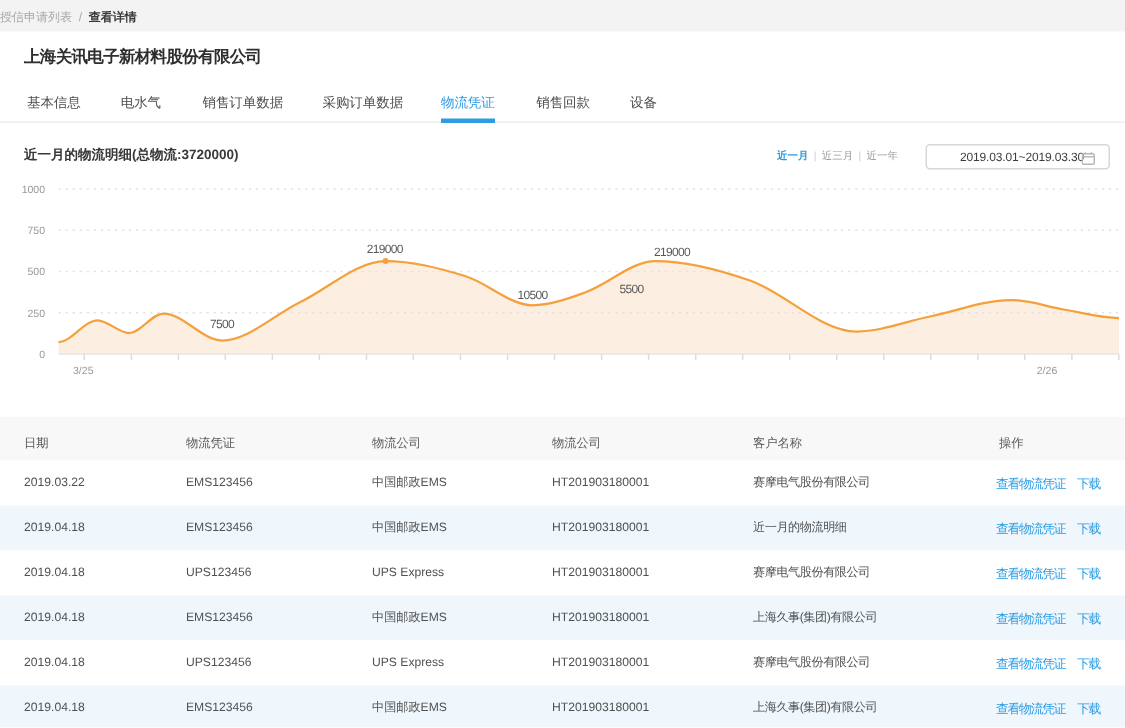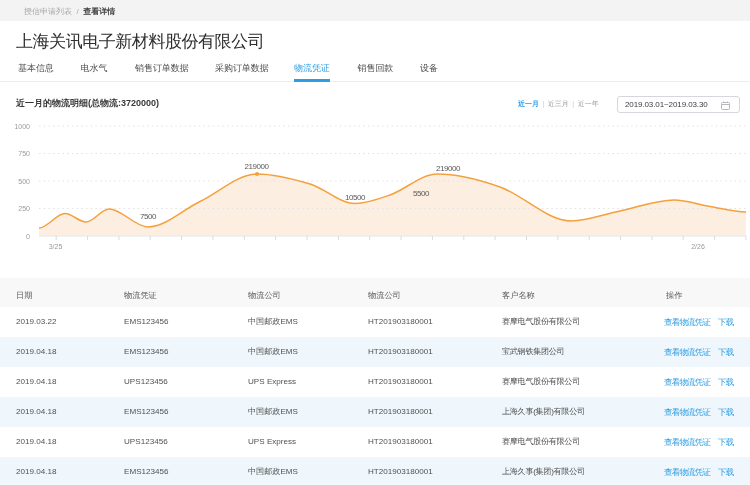--- a/index.html
+++ b/index.html
@@ -1,29 +1,29 @@
 <!DOCTYPE html>
 <html><head><meta charset="utf-8">
 <style>
 *{margin:0;padding:0;box-sizing:border-box}
 body{font-family:"Liberation Sans",sans-serif;background:#fff}
 #app{position:relative;width:750px;height:485px;overflow:hidden;background:#fff}
 .abs{position:absolute}
-#crumb{position:absolute;top:0;left:0;width:750px;height:21px;background:#f3f3f4;font-size:8px;line-height:24px;padding-left:24px;color:#a8a8a8}
+#crumb{position:absolute;top:0;left:0;width:750px;height:21px;background:#f3f3f4;font-size:8px;line-height:24px;padding-left:0;color:#a8a8a8}
 #crumb b{color:#3c3c3c;font-weight:700}
-#title{position:absolute;top:30px;left:16px;font-size:17px;font-weight:400;color:#2e2e2e;letter-spacing:-0.45px}
+#title{position:absolute;top:30px;left:16px;font-size:11px;font-weight:700;color:#2e2e2e;letter-spacing:-0.45px}
 .tab{position:absolute;top:63.5px;font-size:9px;line-height:9px;color:#4c4c4c;letter-spacing:-0.05px}
 .tab.on{color:#2d9ce2}
 #tabline{position:absolute;top:80.5px;left:0;width:750px;height:1px;background:#ededed}
 #tabbar{position:absolute;top:79px;left:294px;width:35.5px;height:2.5px;background:#2d9ce2}
 #sect{position:absolute;top:97px;left:16px;font-size:9px;font-weight:700;color:#383838}
 #quick{position:absolute;top:98.5px;left:518px;font-size:7px;color:#9b9b9b;white-space:nowrap}
 #quick .b{color:#2d9ce2;font-weight:700}
 #quick .s{color:#ccc;margin:0 3.5px}
-#datebox{position:absolute;top:96px;left:617px;width:123px;height:17px;border:1px solid #d4d7db;border-radius:3px;font-size:8px;color:#3c3c3c;line-height:15px;padding-left:7px;letter-spacing:-0.1px}
+#datebox{position:absolute;top:96px;left:617px;width:123px;height:17px;border:1px solid #d4d7db;border-radius:3px;font-size:8px;color:#3c3c3c;line-height:15px;padding-left:22px;letter-spacing:-0.1px}
 .hcell{position:absolute;top:2.5px;font-size:8.2px;font-weight:400;color:#5a5a5a;line-height:30px;letter-spacing:0}
 #thead{position:absolute;top:278px;left:0;width:750px;height:30px;background:#f8f8f9}
 .row{position:absolute;left:0;width:750px;height:30px}
 .c{position:absolute;font-size:8.1px;color:#515151;line-height:30px;letter-spacing:0}
 .c.k{letter-spacing:-0.3px}
 .lk{position:absolute;font-size:8.5px;color:#2b9ce4;line-height:30px;letter-spacing:-0.8px;font-weight:500}
 </style></head>
 <body>
 <div id="app">
 <div id="crumb">授信申请列表&nbsp; / &nbsp;<b>查看详情</b></div>
@@ -113,21 +113,21 @@
       <span class="c" style="left:368px">HT201903180001</span>
       <span class="c k" style="left:502px">赛摩电气股份有限公司</span>
       <span class="lk" style="left:664px">查看物流凭证</span>
       <span class="lk" style="left:718px">下载</span>
     </div>
 <div class="row" style="top:337px;background:#eff7fc">
       <span class="c" style="left:16px">2019.04.18</span>
       <span class="c" style="left:124px">EMS123456</span>
       <span class="c" style="left:248px">中国邮政EMS</span>
       <span class="c" style="left:368px">HT201903180001</span>
-      <span class="c k" style="left:502px">宝武钢铁集团公司</span>
+      <span class="c k" style="left:502px">近一月的物流明细</span>
       <span class="lk" style="left:664px">查看物流凭证</span>
       <span class="lk" style="left:718px">下载</span>
     </div>
 <div class="row" style="top:367px;background:#fff">
       <span class="c" style="left:16px">2019.04.18</span>
       <span class="c" style="left:124px">UPS123456</span>
       <span class="c" style="left:248px">UPS Express</span>
       <span class="c" style="left:368px">HT201903180001</span>
       <span class="c k" style="left:502px">赛摩电气股份有限公司</span>
       <span class="lk" style="left:664px">查看物流凭证</span>

